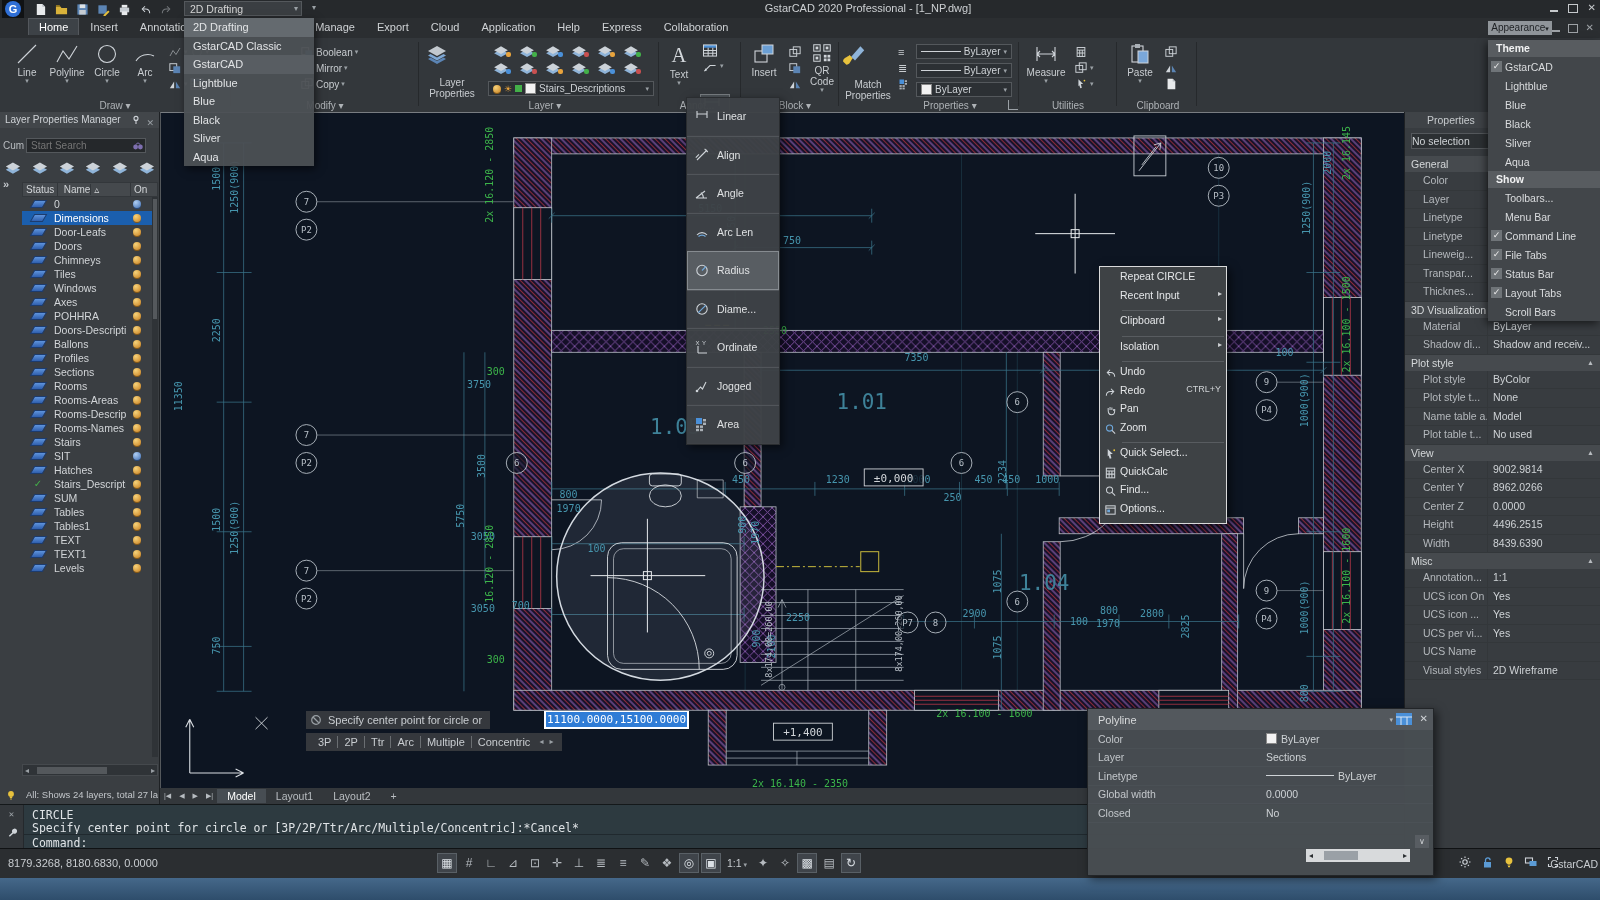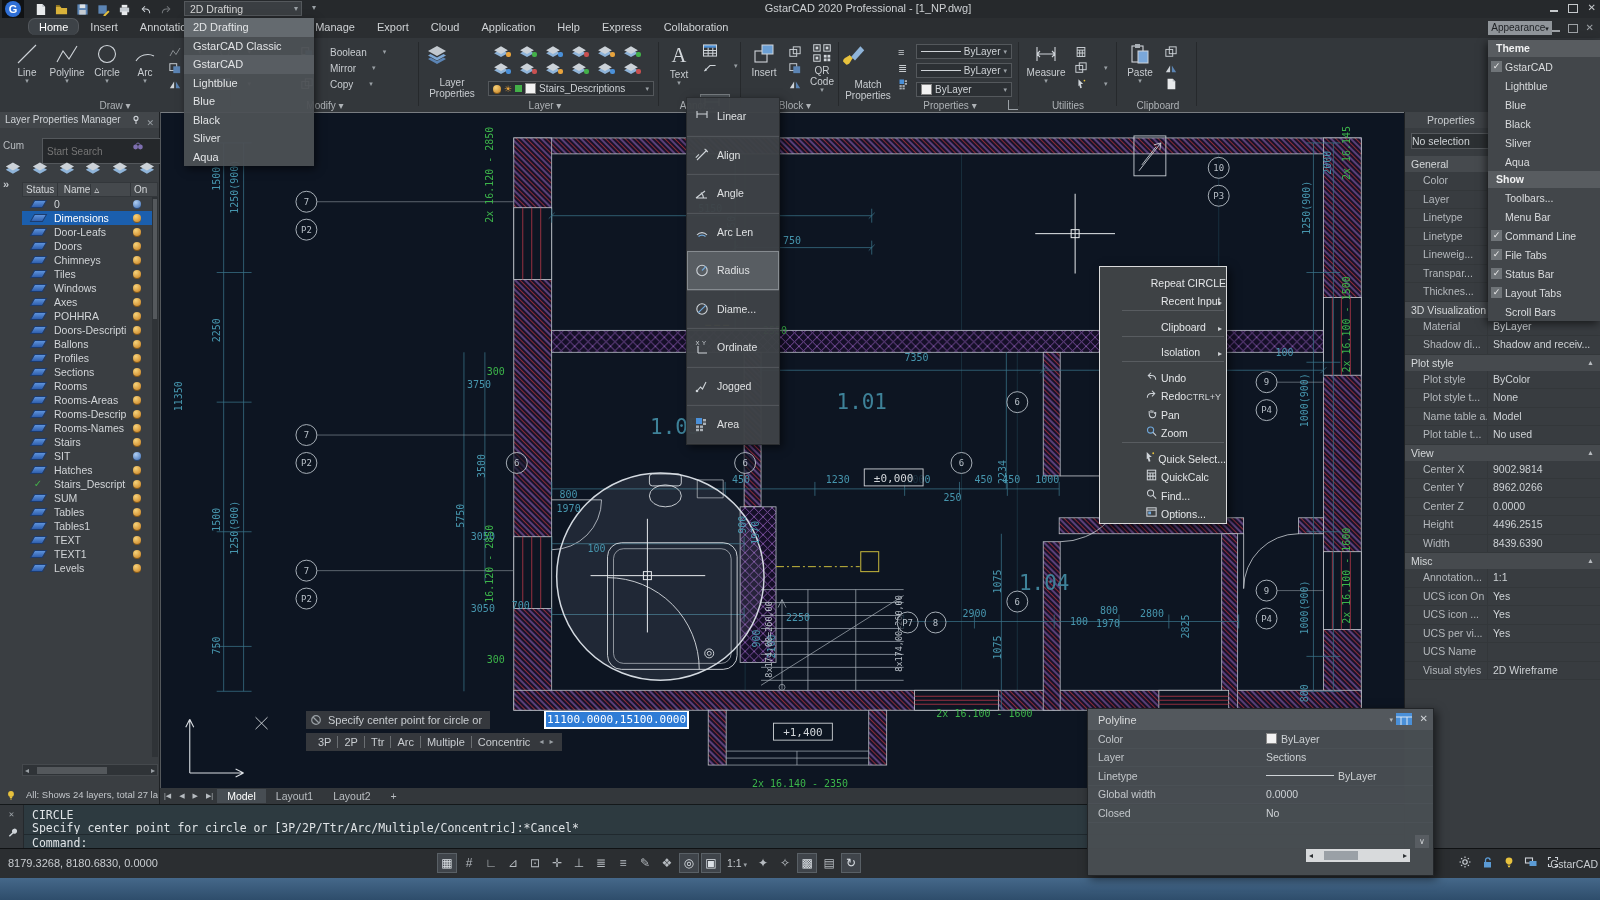--- a/index.html
+++ b/index.html
@@ -23,39 +23,39 @@
   .ws-combo .chev{position:absolute;right:3px;top:0;color:#9aa0a5;font-size:8px;}
   .qat-more{position:absolute;left:312px;top:3px;color:#9aa0a5;font-size:8px;}
   .app-title{position:absolute;left:868px;top:2px;transform:translateX(-50%);color:#cdd0d3;font-size:11px;white-space:nowrap;}
   .winbtns{position:absolute;right:4px;top:3px;display:flex;gap:10px;align-items:center;}
   .wb-min{width:8px;height:2px;background:#c6c9cc;margin-top:6px;}
   .wb-max{width:8px;height:7px;border:1px solid #c6c9cc;}
   .wb-x{color:#c6c9cc;font-size:10px;line-height:10px;}
 
   
   .tabrow{position:absolute;left:0;top:18px;width:1600px;height:20px;background:#2b2e31;}
-  .tabrow .tab{display:inline-block;padding:3px 11px 2px;color:#cfd2d5;font-size:11px;cursor:default;border-radius:7px;}
+  .tabrow .tab{display:inline-block;padding:3px 11px 2px;color:#cfd2d5;font-size:11px;cursor:default;}
   .tabrow .tab.active{background:#3d4247;color:#ffffff;border:1px solid #54585d;border-bottom:none;padding:2px 10px 2px;}
   .appearance-btn{position:absolute;left:1488px;top:3px;width:64px;height:14px;background:#90959a;color:#1e2124;
                   font-size:10px;line-height:14px;text-align:center;}
   .appearance-btn .chev{font-size:7px;}
   .docbtns{position:absolute;right:6px;top:5px;display:flex;gap:8px;align-items:center;}
   .docbtns .wb-min,.docbtns .wb-max{border-color:#9ea2a6;background:#9ea2a6;}
   .docbtns .wb-max{background:transparent;}
   .docbtns .wb-x{color:#9ea2a6;}
 
   
   .ribbon{position:absolute;left:0;top:38px;width:1600px;height:74px;background:#33373b;border-bottom:1px solid #1e2124;}
   .rsep{position:absolute;top:4px;width:1px;height:64px;background:#26292c;}
   .plabel{position:absolute;bottom:1px;font-size:10px;color:#aeb2b6;text-align:center;}
   .rtool{position:absolute;top:4px;width:38px;text-align:center;color:#c9cdd1;font-size:10px;}
   .rtool svg{margin:0 auto;}
   .rtool .cap{display:block;margin-top:1px;}
   .rtool .chev{font-size:7px;color:#9aa0a5;display:block;line-height:5px;}
-  .smallcol span{display:flex;align-items:center;gap:16px;color:#9aa0a5;font-size:7px;height:16px;}
+  .smallcol span{display:flex;align-items:center;gap:2px;color:#9aa0a5;font-size:7px;height:16px;}
   .bigbtn{position:absolute;top:4px;text-align:center;color:#c9cdd1;font-size:10px;line-height:11px;}
   .combo{position:absolute;background:#2c3034;border:1px solid #54585c;height:15px;box-sizing:border-box;
          display:flex;align-items:center;gap:3px;padding:0 4px;font-size:10.5px;color:#cfd3d7;}
   .combo .chev{margin-left:auto;font-size:7px;color:#9aa0a5;}
   .lineprev{display:inline-block;width:42px;height:1px;background:#cfd3d7;}
   .swatch{display:inline-block;width:9px;height:9px;background:#f2f2f2;border:1px solid #888;}
   .lgrid{position:absolute;left:68px;top:4px;width:160px;height:34px;display:grid;grid-template-columns:repeat(6,26px);grid-template-rows:17px 17px;}
   .lgrid span{position:relative;display:flex;align-items:center;justify-content:center;}
   .lgrid span::after{content:"";position:absolute;right:3px;bottom:2px;width:5px;height:5px;border-radius:2px;}
   .lgrid span:nth-child(4n+1)::after{background:#e8a33d;}
@@ -63,21 +63,21 @@
   .lgrid span:nth-child(4n+3)::after{background:#4a90d9;}
   .lgrid span:nth-child(4n+4)::after{background:#c85050;}
   .launcher{position:absolute;right:3px;bottom:2px;width:9px;height:9px;border-left:1px solid #9aa0a5;border-bottom:1px solid #9aa0a5;}
   .dimbtn-hl{position:absolute;left:46px;top:56px;width:28px;height:16px;background:#4c5257;border:1px solid #787d82;}
 
   
   .lpm{position:absolute;left:0;top:112px;width:160px;height:692px;background:#3a3e42;border-right:1px solid #1e2124;box-sizing:border-box;}
   .lpm-title{position:absolute;left:0;top:0;width:100%;height:16px;background:#42464a;color:#cfd3d7;font-size:10px;line-height:16px;padding-left:5px;box-sizing:border-box;}
   .lpm-title .ti{position:absolute;top:3px;color:#9aa0a5;font-size:9px;}
   .cumlbl{position:absolute;left:3px;top:28px;font-size:10px;color:#b8bcc0;}
-  .searchbox{position:absolute;left:42px;top:26px;width:120px;height:26px;background:#25282b;border:1px solid #54585c;color:#9aa0a5;
+  .searchbox{position:absolute;left:26px;top:26px;width:120px;height:15px;background:#25282b;border:1px solid #54585c;color:#9aa0a5;
              font-size:10px;line-height:13px;padding:0 16px 0 4px;box-sizing:border-box;}
   .search-ic{position:absolute;left:132px;top:28px;}
   .lpm-tools{position:absolute;left:4px;top:46px;width:152px;height:18px;display:flex;gap:9px;align-items:center;}
   .collapse{position:absolute;left:3px;top:66px;color:#c3c7cb;font-size:11px;font-weight:bold;}
   .ltable-head{position:absolute;left:22px;top:70px;width:136px;height:15px;background:#45494d;border:1px solid #33373b;box-sizing:border-box;
                font-size:10px;color:#d2d5d8;display:flex;}
   .ltable-head span{border-right:1px solid #33373b;padding-left:3px;line-height:13px;}
   .col-status{width:32px;}.col-name{width:72px;}.col-on{width:24px;border-right:none!important;}
   #layer-rows{position:absolute;left:22px;top:85px;width:130px;height:384px;}
   .lrow{height:14px;display:flex;align-items:center;font-size:10.5px;color:#d2d5d8;}
@@ -134,21 +134,21 @@
   .dmi.hl{background:#585d62;outline:1px solid #868b90;outline-offset:-1px;}
 
   .dtip{position:absolute;left:749px;top:272px;width:186px;height:50px;background:#4b5054;border:1px solid #7a7e83;
         box-shadow:3px 3px 8px rgba(0,0,0,.5);z-index:56;padding:5px 6px 4px 30px;box-sizing:border-box;}
   .dtip svg{position:absolute;left:6px;top:7px;}
   .dtip .tt{font-size:10.5px;font-weight:bold;color:#f2f2f2;}
   .dtip .tb{font-size:10px;color:#d5d7d9;line-height:12px;margin-top:2px;}
 
   .ctx{position:absolute;left:1099px;top:266px;width:126px;background:#3e4245;border:1px solid #d9dadb;
        box-shadow:3px 3px 9px rgba(0,0,0,.6);z-index:58;padding:3px 0;}
-  .cmi{height:18.5px;display:flex;align-items:flex-end;color:#e4e6e8;font-size:10.5px;position:relative;margin-left:41px;}
+  .cmi{height:18.5px;display:flex;align-items:flex-start;color:#e4e6e8;font-size:10.5px;position:relative;}
   .cmi .ic{width:20px;display:flex;justify-content:center;}
   .cmi .lb{flex:1;white-space:nowrap;}
   .cmi .sc{font-size:9px;color:#cfd2d5;padding-right:5px;}
   .cmi .sub{position:absolute;right:4px;font-size:8px;color:#cfd2d5;}
   .csep{height:1px;background:#585c60;margin:3px 2px 3px 22px;}
 
   .appmenu{position:absolute;left:1488px;top:40px;width:112px;background:#42464a;box-shadow:-2px 3px 8px rgba(0,0,0,.55);z-index:60;}
   .amh{height:17px;line-height:17px;background:#585c60;color:#f0f1f2;font-weight:bold;font-size:10.5px;padding-left:8px;}
   .ami{height:19px;display:flex;align-items:center;color:#dadcde;font-size:10.5px;}
   .ami .gut{width:17px;display:flex;justify-content:center;}

